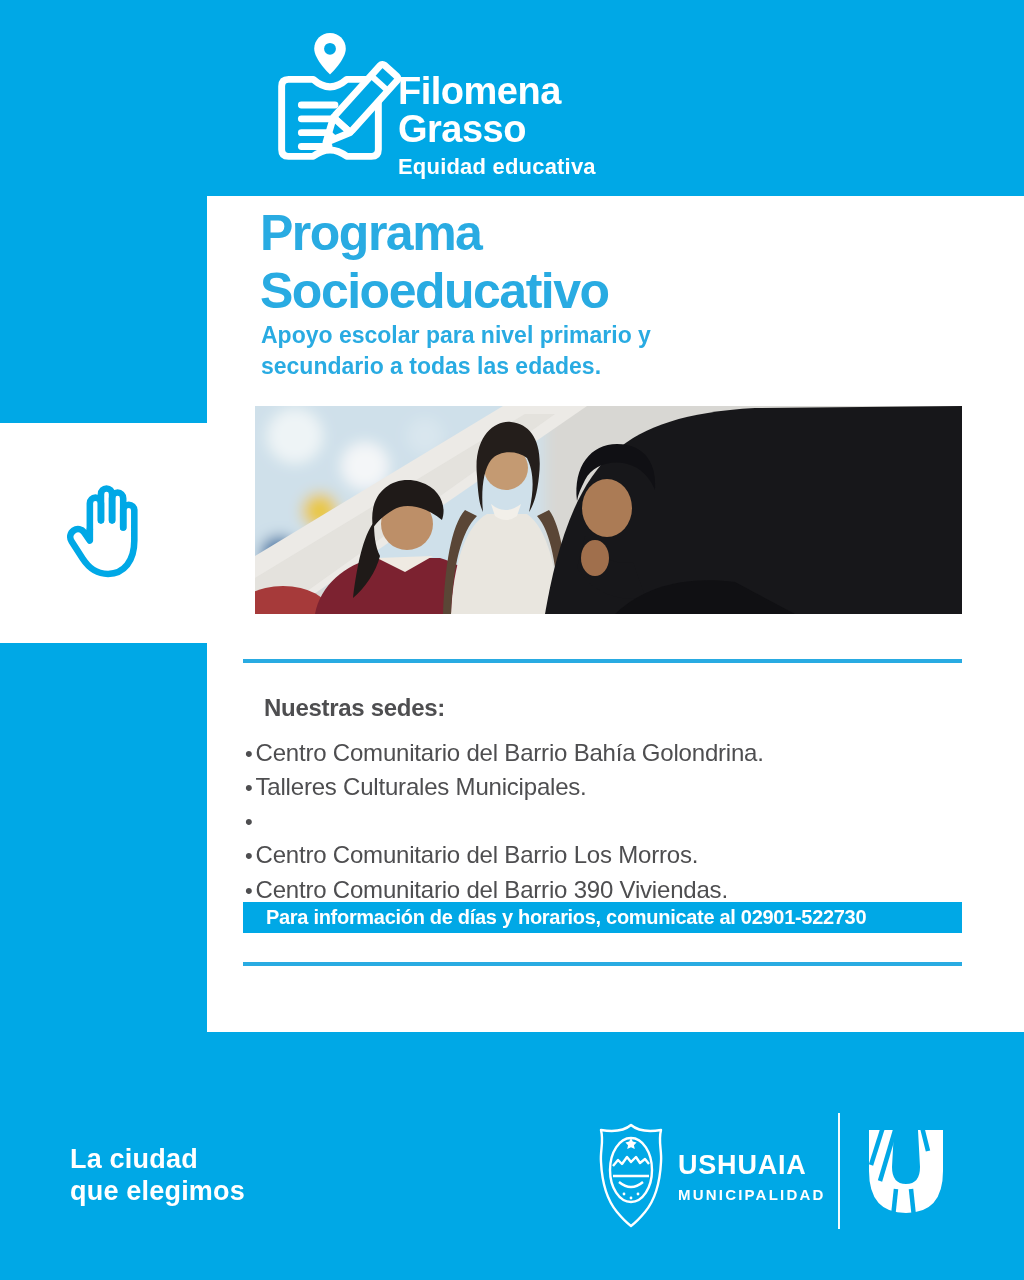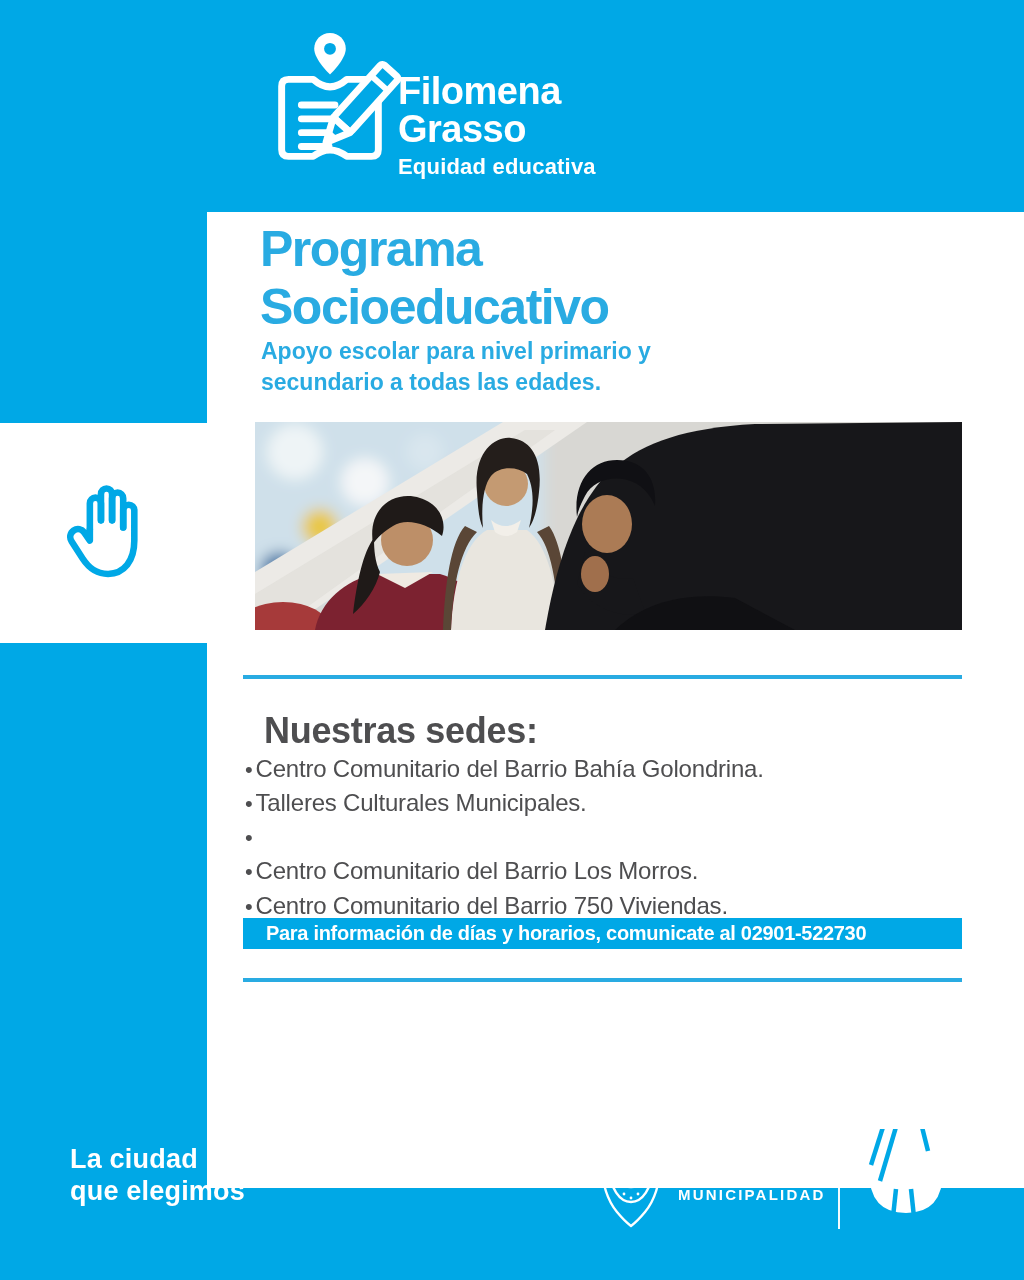--- a/index.html
+++ b/index.html
@@ -10,28 +10,28 @@
   body{font-family:"Liberation Sans",sans-serif;background:#fff;}
   .poster{position:relative;width:1024px;height:1280px;background:var(--cyan);overflow:hidden;}
 
   
   .logo-icon{position:absolute;left:256px;top:28px;width:148px;height:160px;}
   .brand-text{position:absolute;left:398px;top:72px;color:#fff;}
   .brand-name{font-size:38px;font-weight:800;line-height:38px;letter-spacing:-0.5px;}
   .brand-tagline{font-size:22px;font-weight:700;margin-top:6px;letter-spacing:0.2px;}
 
   
-  .card{position:absolute;left:207px;top:212px;width:817px;height:976px;background:#fff;}
+  .card{position:absolute;left:207px;top:196px;width:817px;height:836px;background:#fff;}
   .title{position:absolute;left:53px;top:8px;color:var(--title-blue);font-size:50px;line-height:58px;font-weight:800;letter-spacing:-1.5px;}
   .subtitle{position:absolute;left:54px;top:124px;color:var(--title-blue);font-size:23px;line-height:31px;font-weight:800;}
   .photo{position:absolute;left:48px;top:210px;width:707px;height:208px;display:block;}
   .divider{position:absolute;left:36px;width:719px;height:4px;background:var(--title-blue);}
   .divider-1{top:463px;}
   .divider-2{top:766px;}
-  .sedes-heading{position:absolute;left:57px;top:498px;color:var(--text-dark);font-size:36px;font-weight:800;letter-spacing:-0.3px;}
+  .sedes-heading{position:absolute;left:57px;top:498px;color:var(--text-dark);font-size:24px;font-weight:800;letter-spacing:-0.3px;}
   .sedes-list{position:absolute;left:38px;top:540px;}
   .sede{display:flex;align-items:baseline;color:var(--text-dark);font-size:24px;line-height:33.4px;letter-spacing:-0.2px;}
   .blt{margin-right:3px;font-size:22px;}
   .banner{position:absolute;left:36px;top:706px;width:719px;height:31px;background:var(--banner-blue);
           display:flex;align-items:center;padding-left:23px;color:#fff;font-size:20px;font-weight:700;letter-spacing:-0.3px;}
 
   
   .hand-box{position:absolute;left:0;top:423px;width:207px;height:220px;background:#fff;
             display:flex;align-items:center;justify-content:center;}
   .hand-box svg{width:78px;height:96px;}
@@ -156,21 +156,21 @@
         </div>
       <div class="sede">
           <span class="blt">•</span>
         </div>
       <div class="sede">
           <span class="blt">•</span>
           <span>Centro Comunitario del Barrio Los Morros.</span>
         </div>
       <div class="sede">
           <span class="blt">•</span>
-          <span>Centro Comunitario del Barrio 750 Viviendas.</span>
+          <span>Centro Comunitario del Barrio 390 Viviendas.</span>
         </div>
     </div>
 
     <div class="banner">Para información de días y horarios, comunicate al 02901-522730</div>
 
     <div class="divider divider-2"></div>
   </div>
 
   <div class="slogan">
     <div>La ciudad</div>

